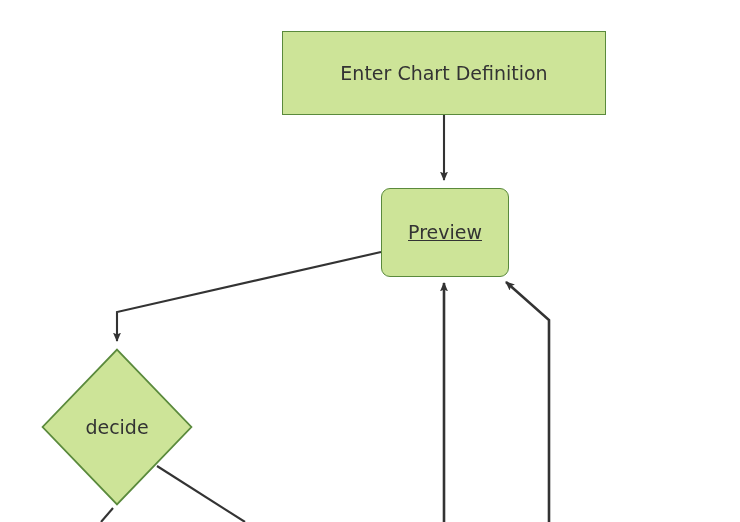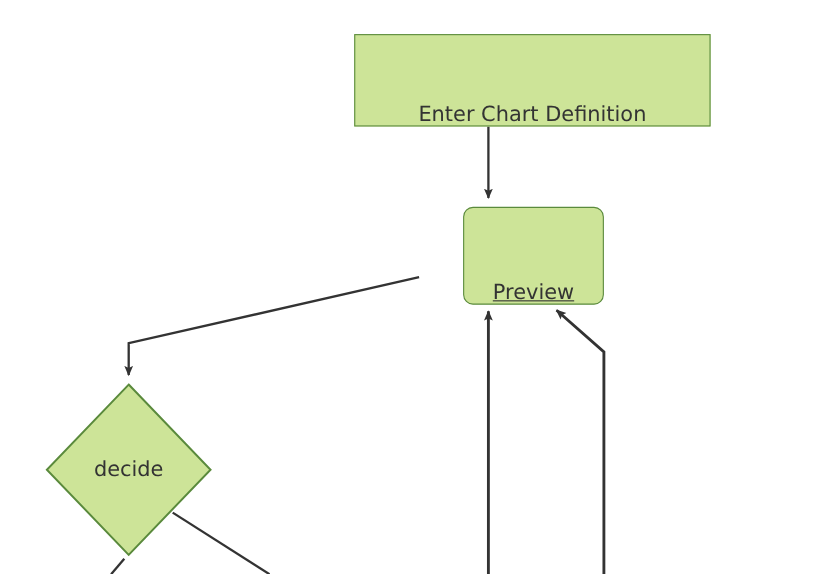--- a/index.html
+++ b/index.html
@@ -24,28 +24,27 @@
     top: 0;
     width: 740px;
     height: 522px;
   }
   .node {
     position: absolute;
     box-sizing: border-box;
     background: #cde498;
     border: 1.6px solid #5a8a3c;
     display: flex;
-    align-items: flex-end;
+    align-items: center;
     justify-content: center;
     color: #333333;
     font-size: 19px;
     line-height: 1;
     white-space: nowrap;
     z-index: 2;
-    margin-left: 40px;
   }
   .node-rect { border-radius: 0; }
   .node-round { border-radius: 9px; text-decoration: underline; }
   .node-label {
     color: #333333;
     font-size: 19px;
     font-family: "DejaVu Sans", sans-serif;
   }
   .diamond-wrap {
     position: absolute;

